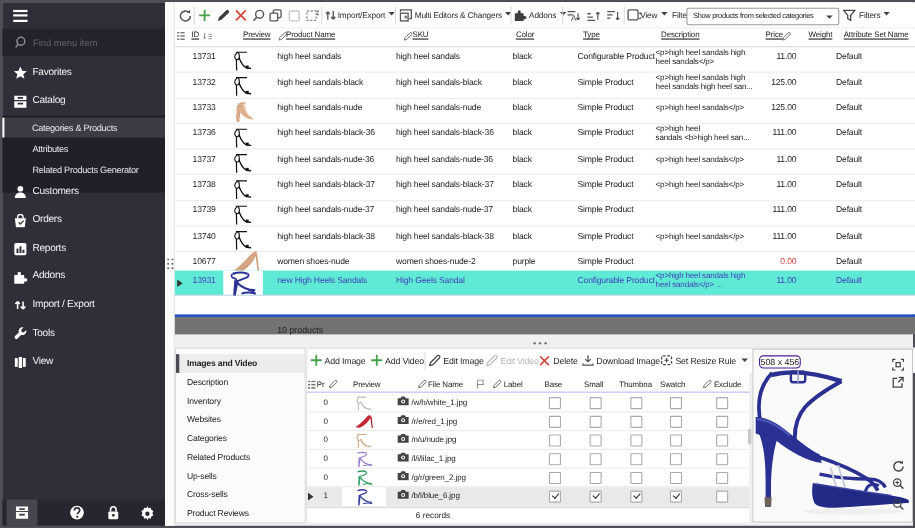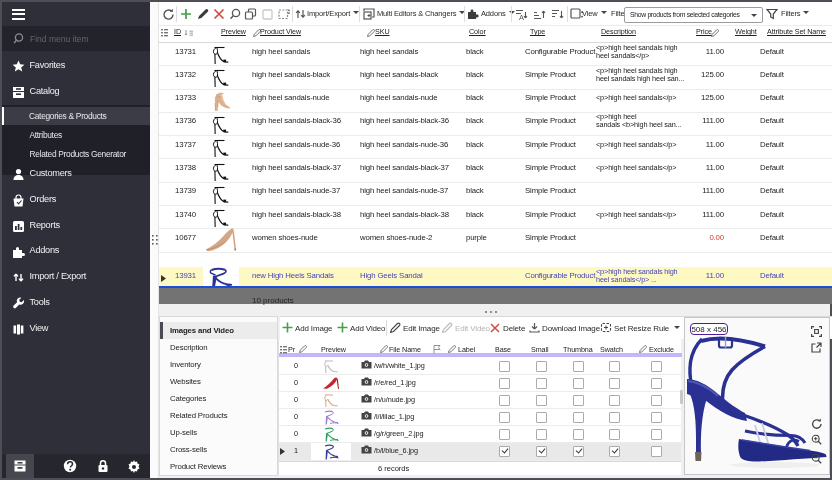--- a/index.html
+++ b/index.html
@@ -49,21 +49,21 @@
 
 #bottom{position:absolute;left:157px;top:313px;width:673px;height:163px;}
 #tabs{position:absolute;left:0px;top:1px;width:119px;height:160px;background:#fbfbfb;border:1px solid #d9d9d9;padding-left:22px;}
 .tab{position:absolute;left:0;width:117px;height:17px;font-size:7.8px;color:#222;letter-spacing:-0.15px;}
 .tab span{position:absolute;left:10px;top:4px;}
 .tab.sel{background:#ececec;border-left:3px solid #4a4a52;font-weight:bold;}
 .tab.sel span{left:7px;}
 #btbar{position:absolute;left:121px;top:1px;width:552px;height:23px;background:#fff;border-top:1px solid #d9d9d9;}
 #btbar .ttxt{font-size:8px;top:5.5px;}
 #bgrid{position:absolute;left:119px;top:24px;width:403px;height:136px;background:#fff;border-left:1px solid #e0e0e0;}
-#bghead{position:absolute;left:0;top:4px;width:403px;height:14px;border-bottom:4px solid #c4b5fd;font-size:7.2px;color:#222;}
+#bghead{position:absolute;left:0;top:4px;width:403px;height:14px;border-bottom:1px solid #c4b5fd;font-size:7.2px;color:#222;}
 .brow{position:absolute;left:0;width:402px;height:17px;border-bottom:1px solid #ececec;font-size:7.3px;color:#1c1c1c;letter-spacing:-0.1px;}
 .cb{position:absolute;width:11px;height:11px;border:1px solid #ababab;background:#fff;border-radius:1px;top:2.5px;}
 .cb.ck::after{content:"";position:absolute;left:2px;top:1px;width:5px;height:3px;border-left:1.6px solid #333;border-bottom:1.6px solid #333;transform:rotate(-50deg);}
 #bghead .abs{letter-spacing:-0.1px;}
 
 #rpanel{position:absolute;left:525px;top:2px;width:146px;height:158px;background:#fcfcfc;border:1px solid #c6c6c6;}
 #sizebox{position:absolute;left:5px;top:5px;width:38px;height:12px;border:1px solid #4c1d95;border-radius:4px;background:#fff;font-size:8px;color:#222;text-align:center;line-height:11px;}
 </style></head><body>
 <div id="win">
 
@@ -283,21 +283,21 @@
         </svg>
   <div class="hc" style="left:15px">ID</div>
   <svg class="abs" style="left:26px;top:4px" width="8" height="7">
           <path d="M1 0 v5 M1 5 L0 3.8 M1 5 L2 3.8" stroke="#888" stroke-width="0.9" fill="none"></path>
           <path d="M4.5 1.2 h3.5 M4.5 3.2 h3.5 M4.5 5.2 h3.5" stroke="#888" stroke-width="0.8"></path>
         </svg>
   <div class="hc" style="left:62px">Preview</div>
   <svg class="abs pcl" style="left:94px;top:3px" width="8" height="8" viewBox="0 0 8 8">
           <path d="M0.5 7.5 L1.2 5.3 L5.6 0.9 a1.1 1.1 0 0 1 1.6 1.6 L2.8 6.9 Z" fill="none" stroke="#666" stroke-width="0.9"></path>
         </svg>
-  <div class="hc" style="left:101px">Product View</div>
+  <div class="hc" style="left:101px">Product Name</div>
   <svg class="abs pcl" style="left:208px;top:3px" width="8" height="8" viewBox="0 0 8 8">
           <path d="M0.5 7.5 L1.2 5.3 L5.6 0.9 a1.1 1.1 0 0 1 1.6 1.6 L2.8 6.9 Z" fill="none" stroke="#666" stroke-width="0.9"></path>
         </svg>
   <div class="hc" style="left:216px">SKU</div>
   <div class="hc" style="left:310px">Color</div>
   <div class="hc" style="left:371px">Type</div>
   <div class="hc" style="left:442px">Description</div>
   <div class="hc" style="left:537px">Price</div>
   <svg class="abs pcl" style="left:552px;top:3px" width="8" height="8" viewBox="0 0 8 8">
           <path d="M0.5 7.5 L1.2 5.3 L5.6 0.9 a1.1 1.1 0 0 1 1.6 1.6 L2.8 6.9 Z" fill="none" stroke="#666" stroke-width="0.9"></path>
@@ -447,21 +447,21 @@
           <path d="M29.3 4.5 L31.6 23 L33 23 L30.7 3 Z" fill="#cfa07e"></path>
           <path d="M31.4 21.5 L33.2 21.5 L33 23.5 L31.6 23.5 Z" fill="#a87f63"></path>
         </svg>
    <div class="pn">women shoes-nude</div>
         <div class="sku">women shoes-nude-2</div>
         <div class="col">purple</div>
         <div class="typ">Simple Product</div>
    <div class="prc" style="color:#d23b35">0.00</div>
         <div class="att">Default</div>
  </div>
- <div class="grow selrow" style="top:241px;background:#fef9c3;color:#4343bb;border-bottom:1px solid #dddcf0">
+ <div class="grow selrow" style="top:220px;background:#5eead4;color:#4343bb;border-bottom:1px solid #dddcf0">
    <div class="abs" style="left:44px;top:0;width:36px;height:22.3px;background:#fff"></div>
    <svg class="abs" style="left:2px;top:8px" width="5" height="7">
           <path d="M0 0 L5 3.5 L0 7 Z" fill="#333"></path>
         </svg>
    <div class="id">13931</div>
    <svg class="th" style="left:46px;top:0px" width="30" height="23" viewBox="0 0 30 23">
           <g stroke="#2c3293" fill="none">
             <path d="M6.5 3 C10.5 1.6,16.5 1.6,20 2.8" stroke-width="2"></path>
             <path d="M20 2.8 C21.8 3.8,21 5.6,18.5 6.6 L9.5 10" stroke-width="1.7"></path>
             <path d="M6.5 3 C4.8 3.8,5 5.8,7 6.6 L10.5 8" stroke-width="1.5"></path>

